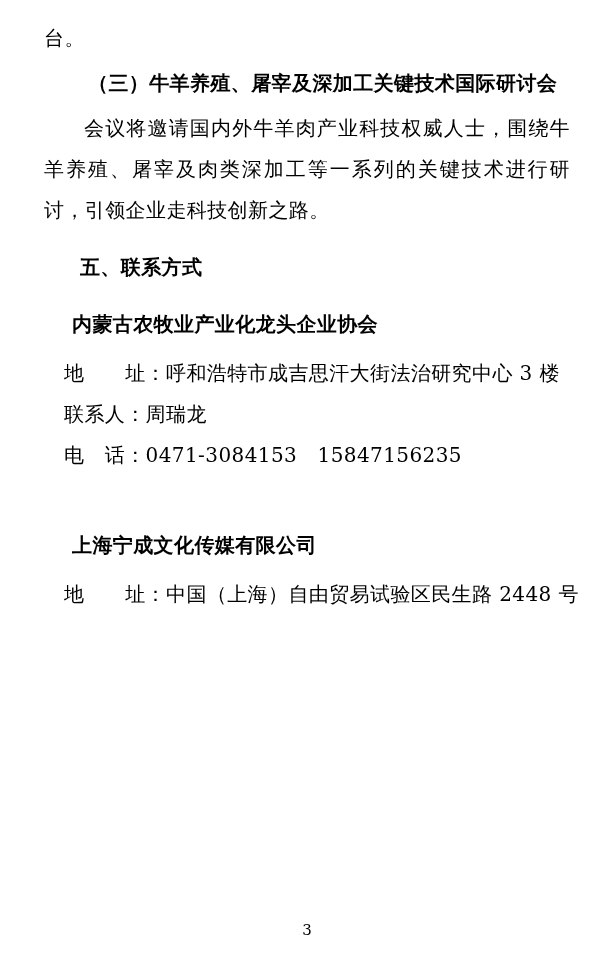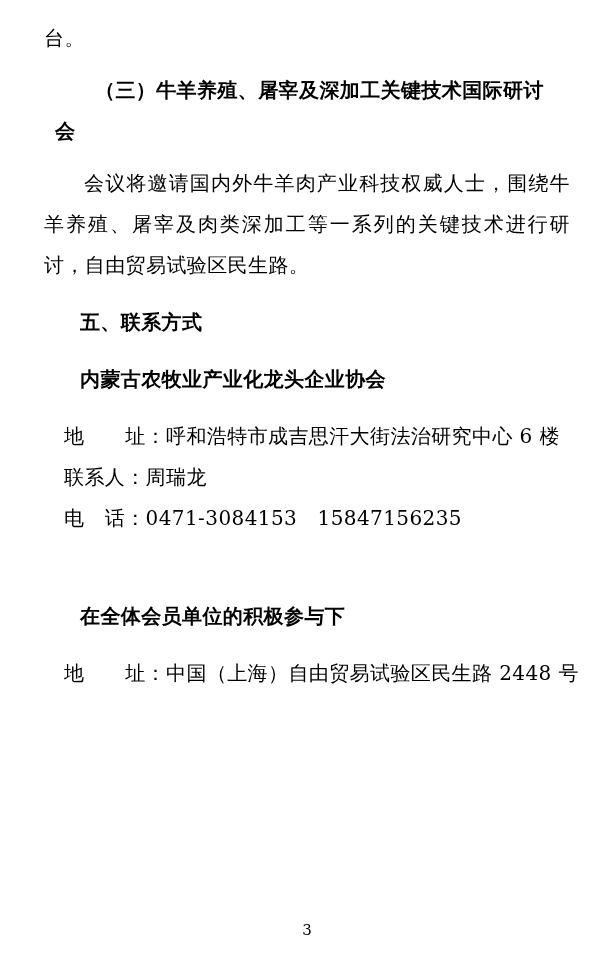--- a/index.html
+++ b/index.html
@@ -36,37 +36,37 @@
     margin: 0;
   }
   .indent2 {
     text-indent: 2em;
   }
   .heading {
     font-size: 20px;
     line-height: 41px;
     font-weight: bold;
     text-indent: 2em;
-    margin: 11px;
+    margin: 4px;
     letter-spacing: 0.4px;
   }
   .heading-sub {
     font-size: 20px;
     line-height: 41px;
     font-weight: bold;
     text-indent: 1em;
     margin: 16px;
     letter-spacing: 0.4px;
   }
   .heading-org {
     font-size: 20px;
     line-height: 41px;
     font-weight: bold;
     text-indent: 1em;
-    margin: 16px;
+    margin: 8px;
     letter-spacing: 0.4px;
   }
   .contact-line {
     font-size: 20px;
     line-height: 41px;
     text-indent: 1em;
     margin: 0;
     letter-spacing: 0.4px;
     white-space: pre;
   }
@@ -85,32 +85,32 @@
 </style>
 </head>
 <body>
 
 <div class="page">
 
   <div class="line">台。</div>
 
   <h2 class="heading">（三）牛羊养殖、屠宰及深加工关键技术国际研讨会</h2>
 
-  <p class="body-text indent2">会议将邀请国内外牛羊肉产业科技权威人士，围绕牛羊养殖、屠宰及肉类深加工等一系列的关键技术进行研讨，自由贸易试验区民生路。</p>
+  <p class="body-text indent2">会议将邀请国内外牛羊肉产业科技权威人士，围绕牛羊养殖、屠宰及肉类深加工等一系列的关键技术进行研讨，引领企业走科技创新之路。</p>
 
 
 
   <h2 class="heading-sub">五、联系方式</h2>
 
   <h3 class="heading-org">内蒙古农牧业产业化龙头企业协会</h3>
 
-  <p class="contact-line">地　　址：呼和浩特市成吉思汗大街法治研究中心 6 楼</p>
+  <p class="contact-line">地　　址：呼和浩特市成吉思汗大街法治研究中心 3 楼</p>
   <p class="contact-line">联系人：周瑞龙</p>
   <p class="contact-line">电　话：0471-3084153　15847156235</p>
 
   <div class="spacer"></div>
 
-  <h3 class="heading-org">在全体会员单位的积极参与下</h3>
+  <h3 class="heading-org">上海宁成文化传媒有限公司</h3>
 
   <p class="contact-line">地　　址：中国（上海）自由贸易试验区民生路 2448 号</p>
 
   <div class="page-number">3</div>
 </div>
 
 </body></html>

